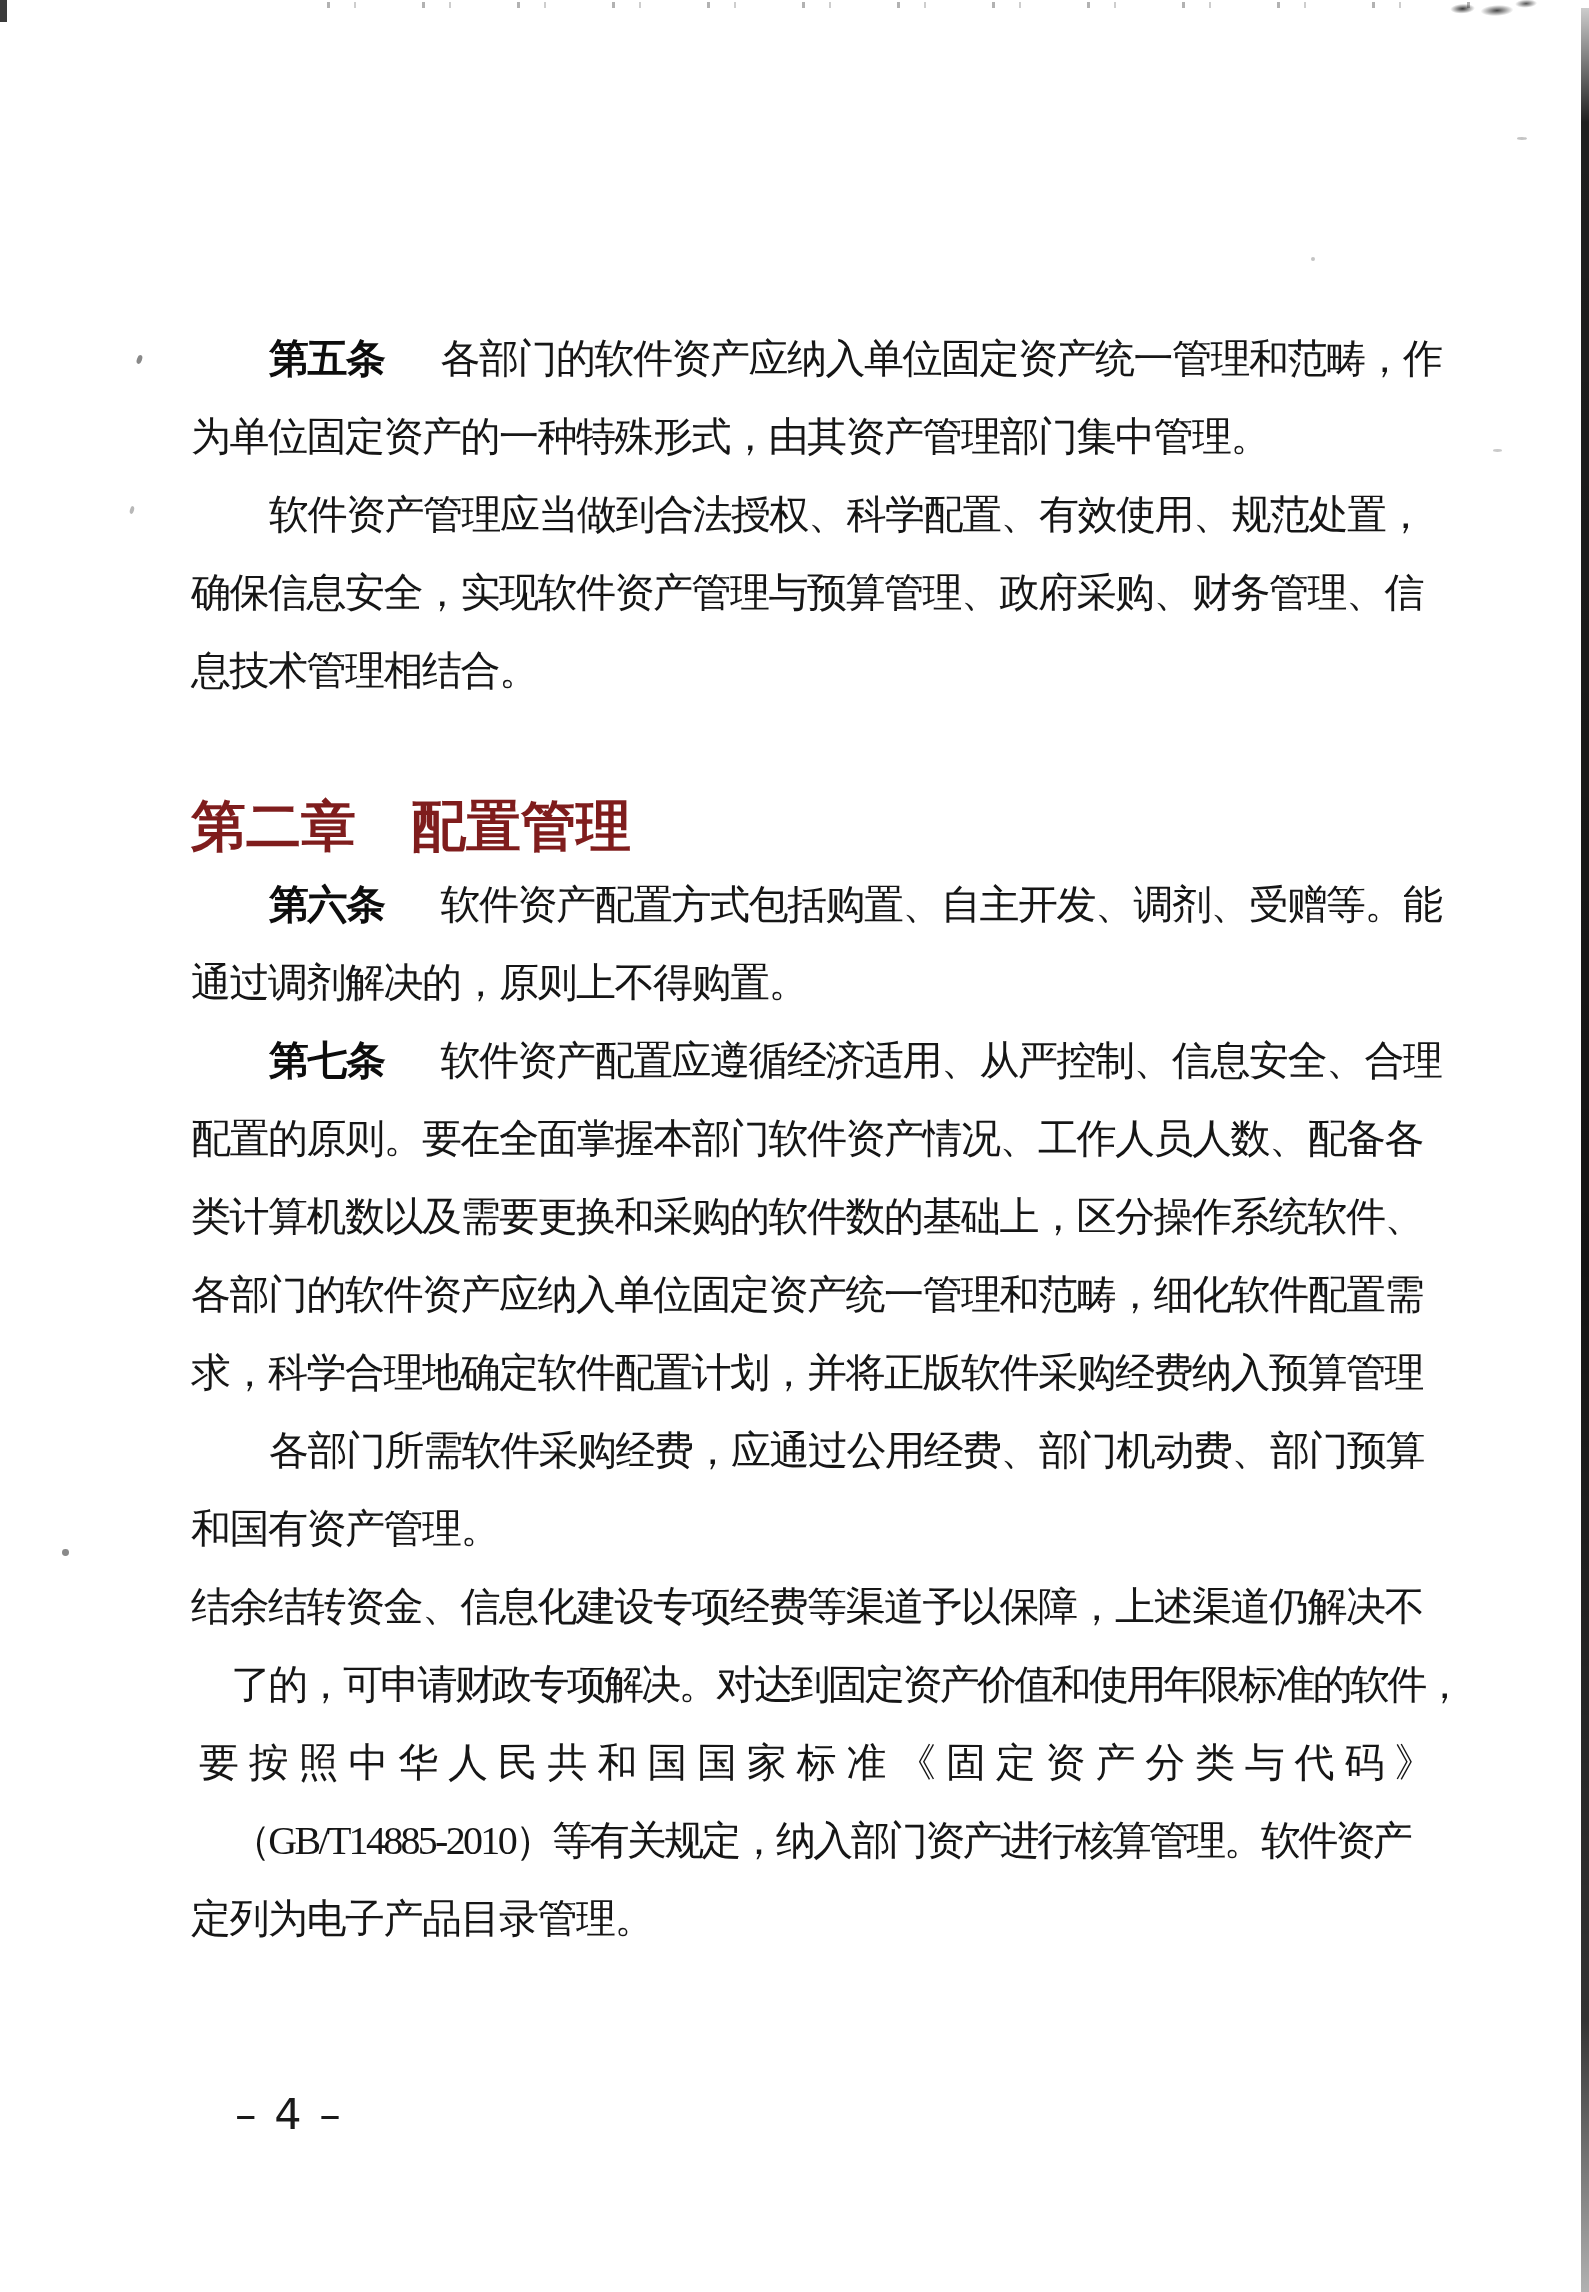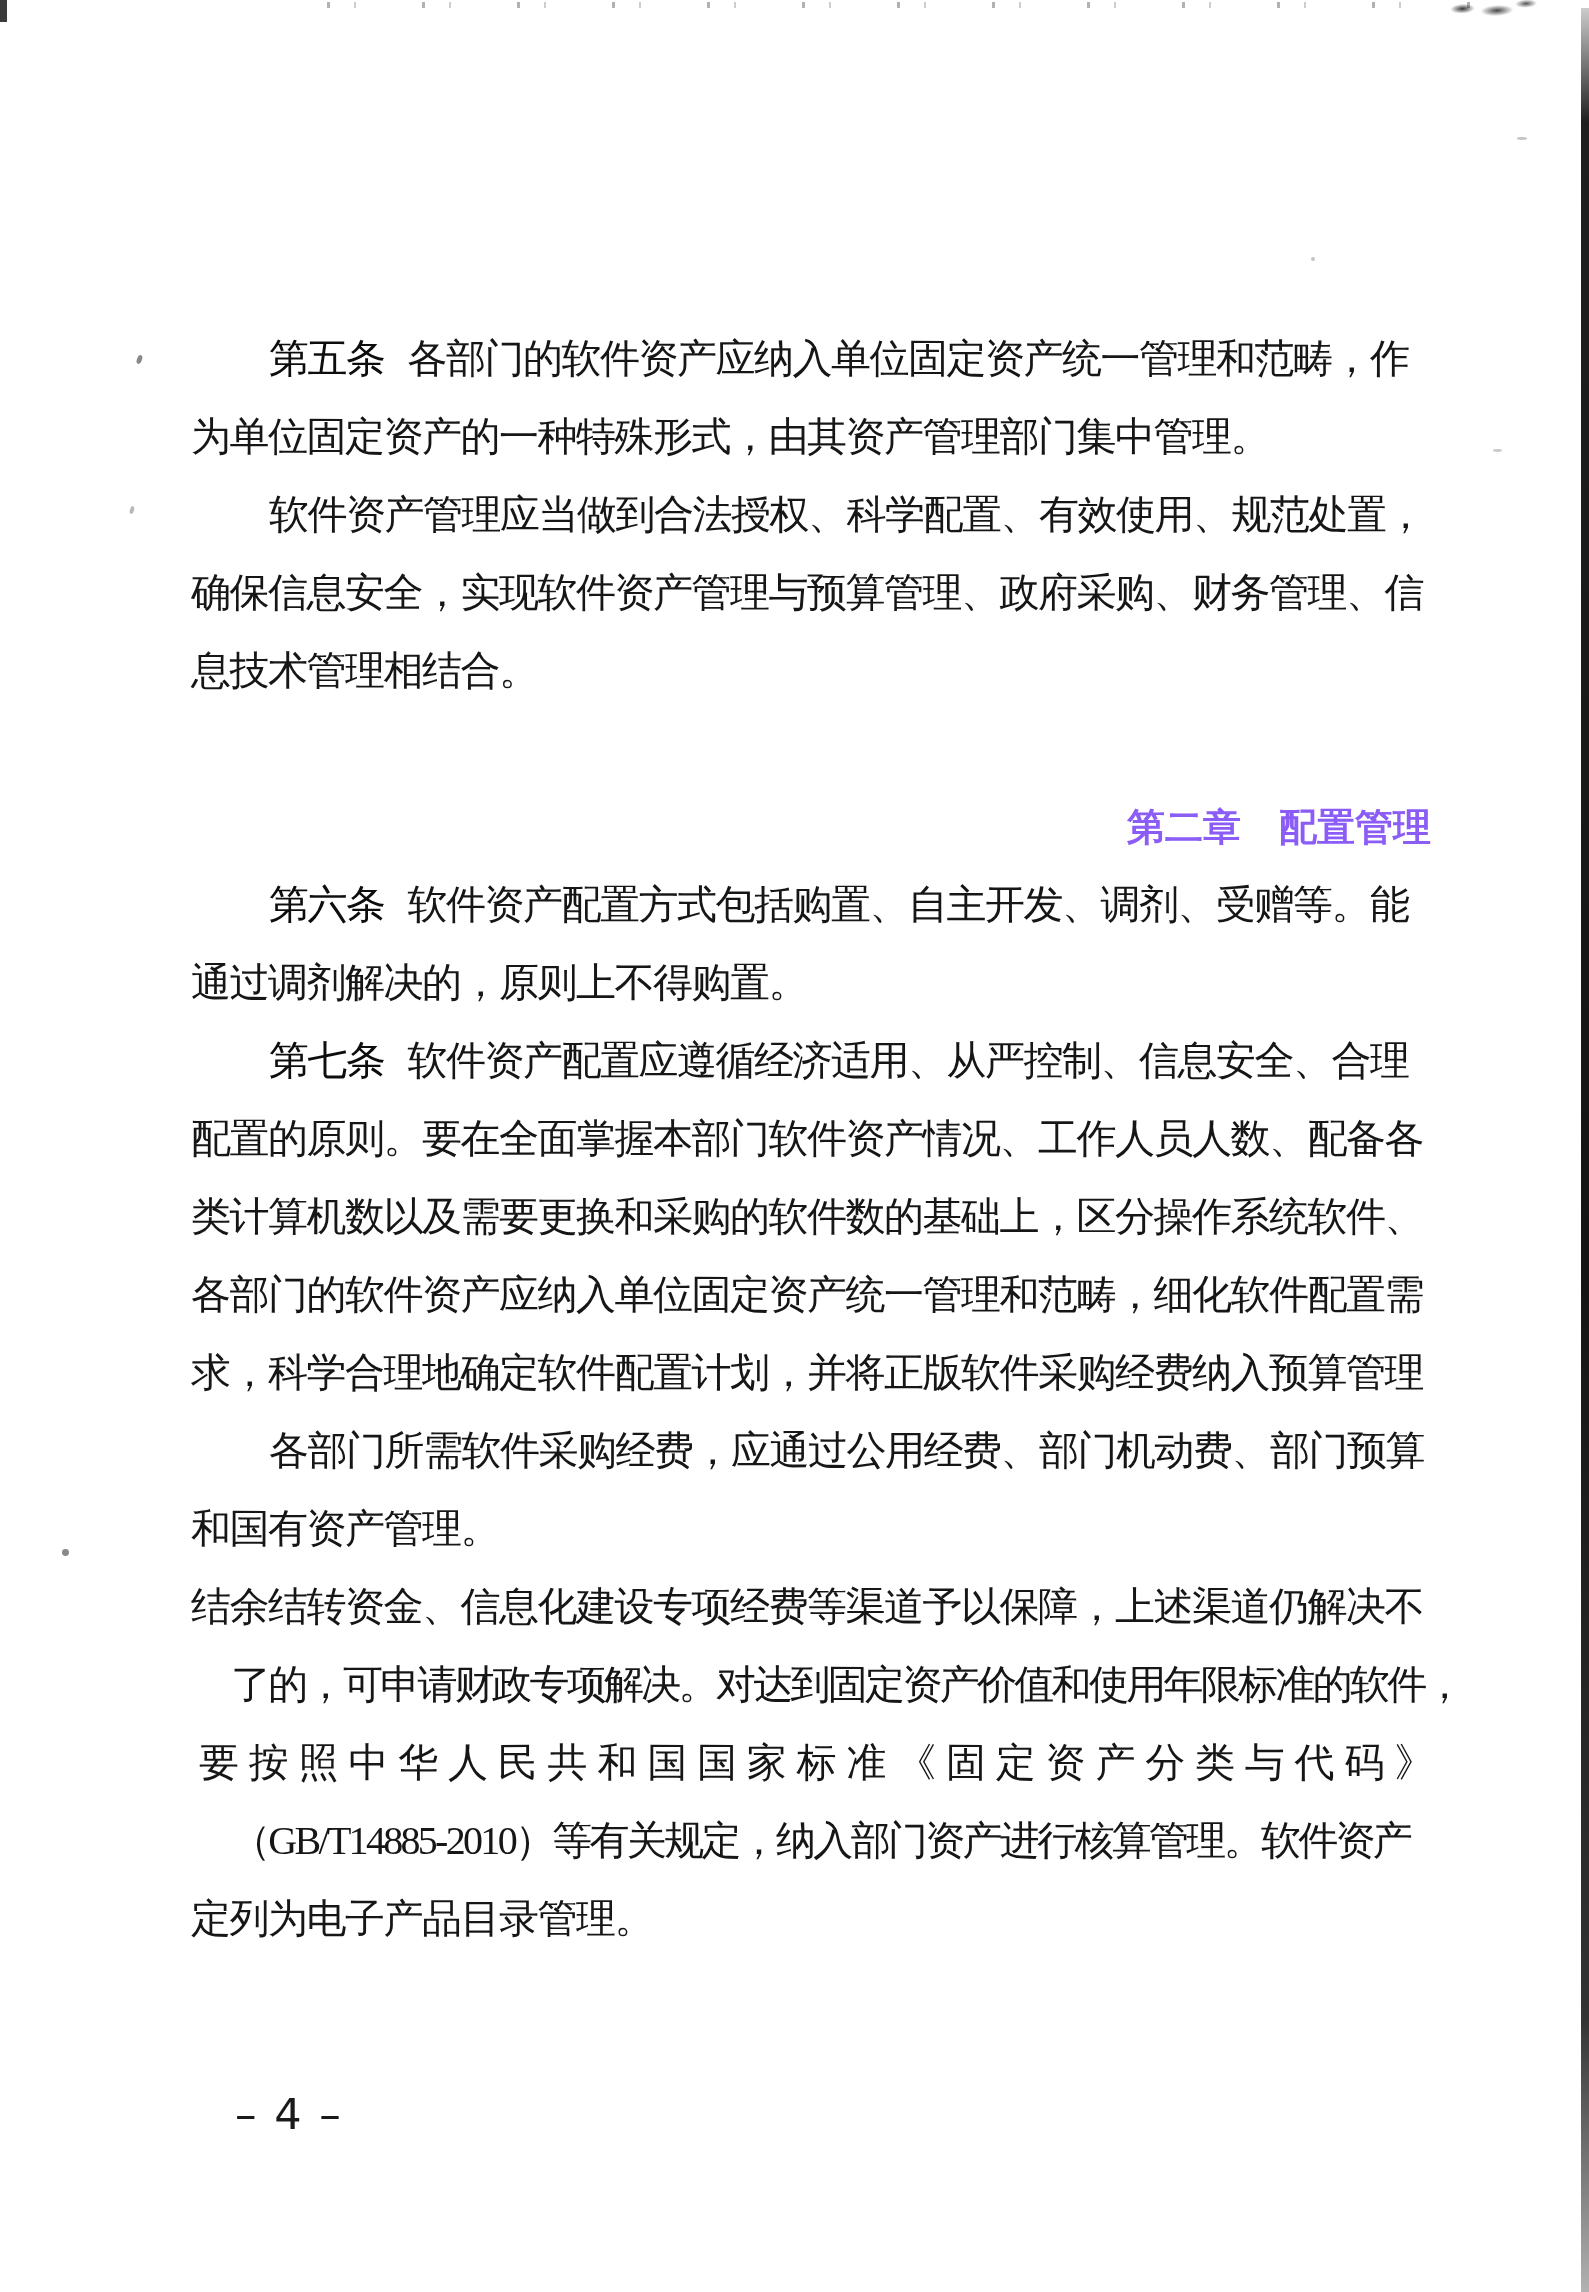--- a/index.html
+++ b/index.html
@@ -30,30 +30,30 @@
     font-size: 40px;
     letter-spacing: -1.5px;
     white-space: nowrap;
     color: #161616;
   }
   .line.indent { padding-left: 78px; }
   .line.tight  { letter-spacing: -2.7px; margin-left: 40px; }
   .line.wide   { letter-spacing: 9.8px; margin-left: 8px; }
   .line.blank  { }
   .lead {
-    font-weight: 400;
-    margin-right: 23px;
+    font-weight: 700;
+    margin-right: 56px;
     color: #0d0d0d;
   }
   .line.heading {
-    text-align: right;
+    text-align: left;
     font-weight: 700;
-    font-size: 38px;
+    font-size: 55px;
     letter-spacing: 0;
-    color: #8b5cf6;
+    color: #7f1d1d;
   }
   
   .page-number {
     position: absolute;
     left: 235px;
     top: 2085px;
     height: 59px;
     line-height: 59px;
     font-size: 43px;
     letter-spacing: 2px;

